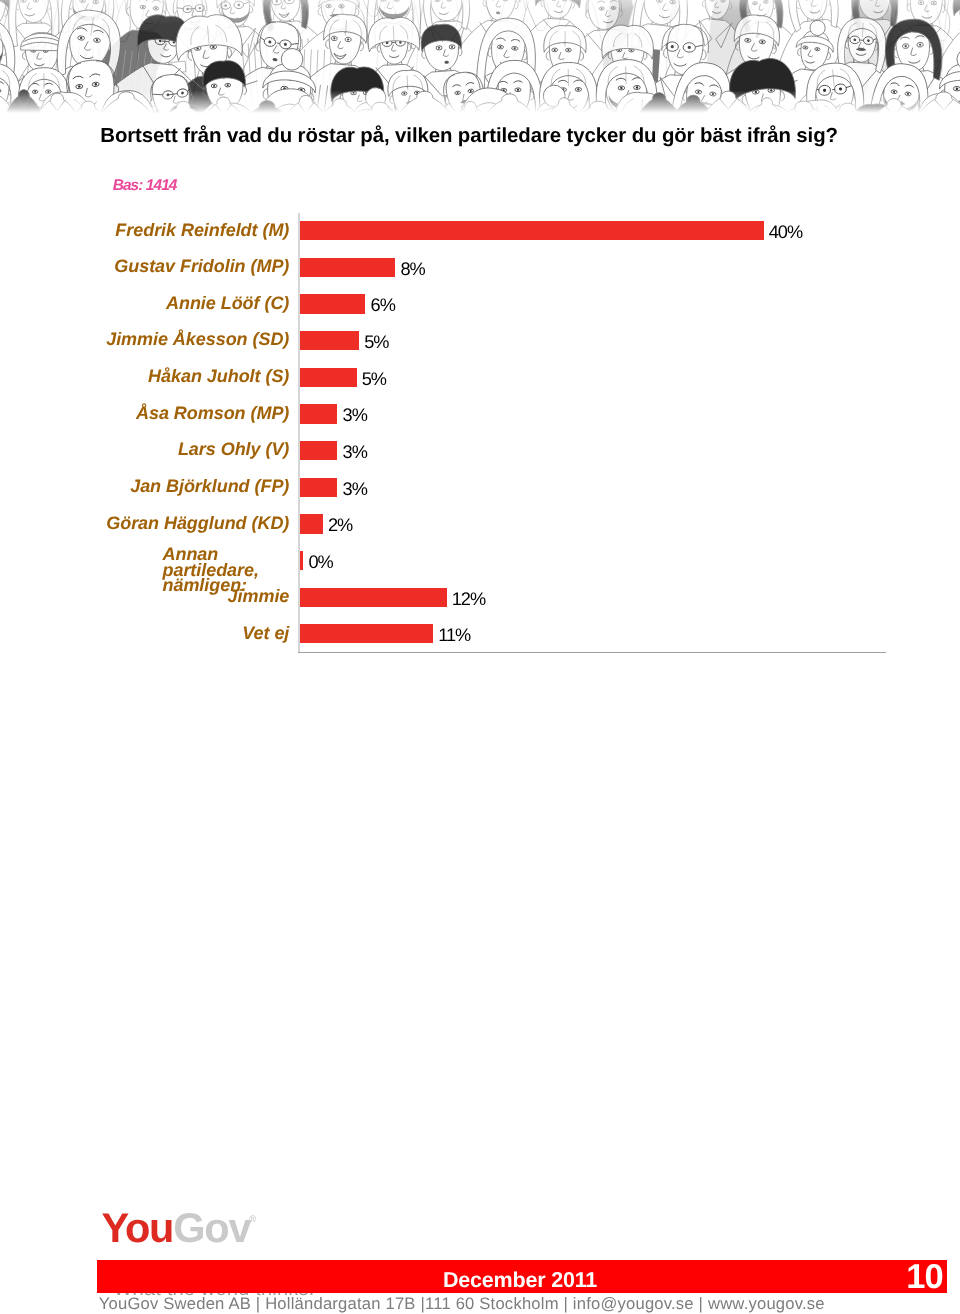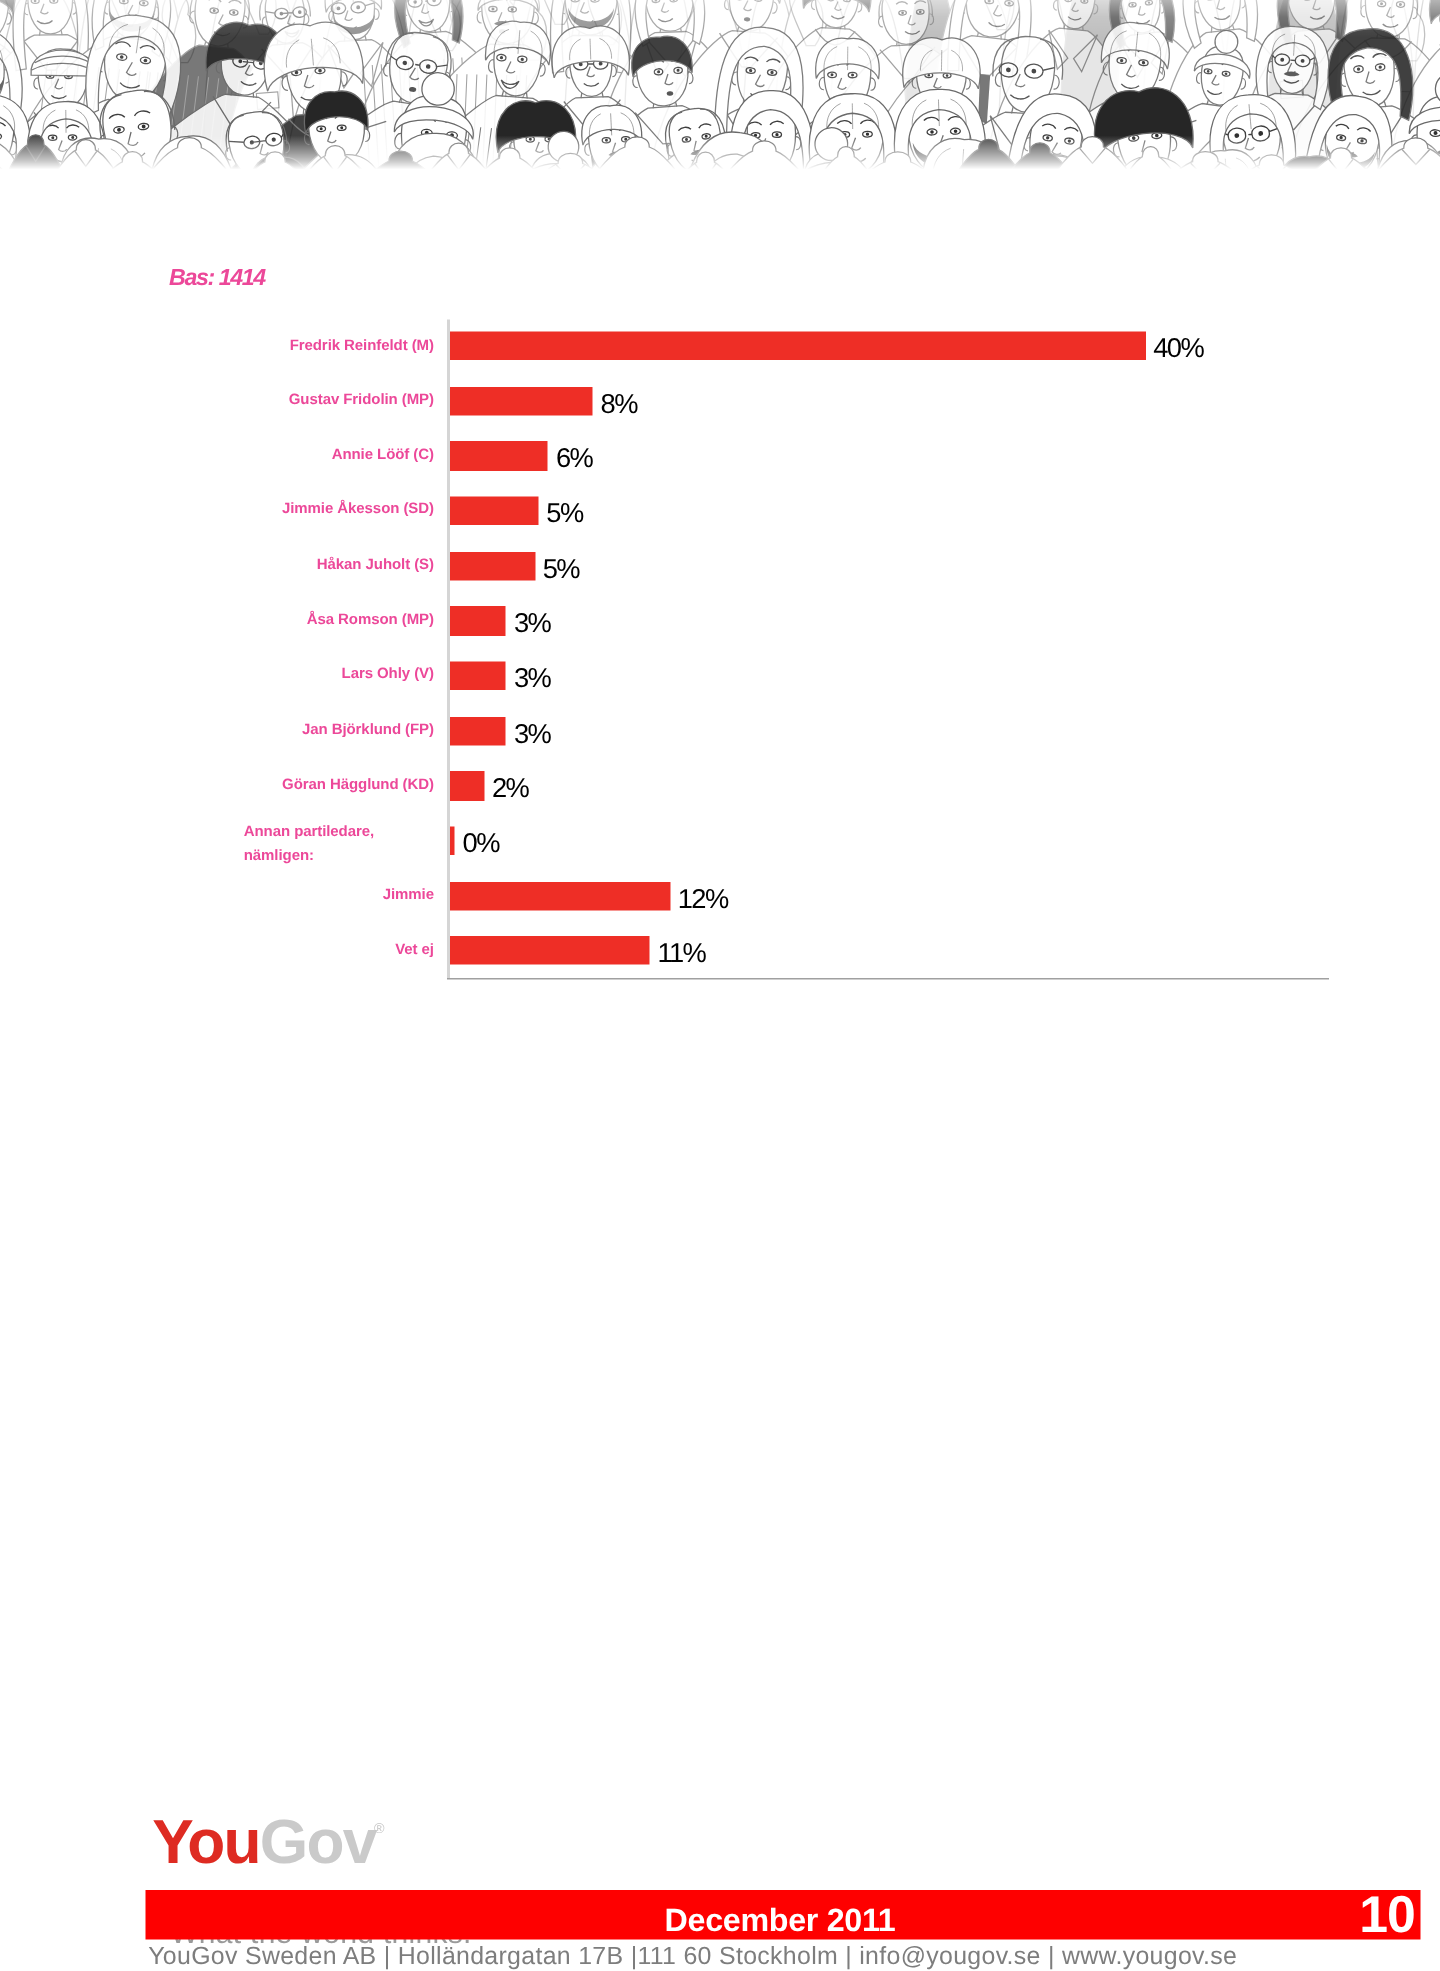--- a/index.html
+++ b/index.html
@@ -15,22 +15,22 @@
   #title{position:absolute;left:100.3px;top:123.6px;width:800px;
          font-size:20.4px;font-weight:bold;color:#010101;line-height:25px;
          letter-spacing:-0.1px;white-space:nowrap;}
   #base{position:absolute;left:112.7px;top:176.5px;
         font-size:15.5px;font-weight:bold;font-style:italic;color:#ec4899;letter-spacing:-0.95px;}
 
   #chart{position:absolute;left:0;top:0;width:960px;height:700px;}
   .axis-v{position:absolute;left:298px;top:212.5px;width:2px;height:439.5px;background:#D5D5D5;}
   .axis-h{position:absolute;left:298px;top:652px;width:588px;height:1px;background:#A0A0A0;}
   .cat{position:absolute;left:0;width:289.3px;text-align:right;
-       font-size:10px;font-weight:bold;color:#ec4899;line-height:15.6px;
-       letter-spacing:-0.05px;white-space:nowrap;}
+       font-size:18px;font-weight:bold;color:#a16207;line-height:15.6px;
+       letter-spacing:-0.05px;white-space:nowrap;font-style:italic;}
   .cat.wrap{white-space:normal;left:162.5px;width:136px;text-align:left;}
   .bar{position:absolute;left:300.0px;height:19.4px;background:#EE2E26;}
   .val{position:absolute;font-size:18.2px;font-weight:normal;color:#010101;line-height:21.2px;letter-spacing:-1.05px;}
 
   #logo{position:absolute;left:101.5px;top:1207.3px;white-space:nowrap;}
   .logo-text{font-size:41.5px;font-weight:bold;letter-spacing:-1.2px;line-height:41.5px;}
   .logo-you{color:#DE2B22;margin-top:48px;}
   .logo-gov{color:#CACACA;}
   .logo-tm{font-size:9.5px;font-weight:normal;color:#C6C6C6;vertical-align:20px;letter-spacing:0;margin-left:-1px;}
   #tagline{position:absolute;left:113.5px;top:1245.3px;font-size:20px;color:#9A9A9A;letter-spacing:0.19px;white-space:nowrap;margin-top:33px;}
@@ -1214,20 +1214,21 @@
             <path d="M838.3,111L847.7,121L857,111" fill="none" stroke="#6a6a6a" stroke-width="0.85"></path>
             <path d="M867.1,127C867.9,121.3 881.9,107.3 887,105.3C886.5,96.3 901.5,96.3 901,105.3C906.1,107.3 920,121.3 920.8,127Z" fill="#fff" stroke="#6a6a6a" stroke-width="0.85"></path>
             <path d="M885.9,106.3L894,116.3L902,106.3" fill="none" stroke="#6a6a6a" stroke-width="0.85"></path>
             <path d="M913.3,127C914.2,114.7 930.1,100.7 935.9,98.7C935.3,89.7 952.4,89.7 951.8,98.7C957.6,100.7 973.6,114.7 974.5,127Z" fill="#fff" stroke="#6a6a6a" stroke-width="0.85"></path>
             <path d="M934.7,99.7L943.9,109.7L953.1,99.7" fill="none" stroke="#6a6a6a" stroke-width="0.85"></path>
           </g>
         </g>
       </svg>
   </div>
 
+  <div id="title">Bortsett från vad du röstar på, vilken partiledare tycker du gör bäst ifrån sig?</div>
   <div id="base">Bas: 1414</div>
 
   <div id="chart">
     <div class="axis-v"></div>
     <div class="axis-h"></div>
   <div class="row">
     <div class="cat" style="top:222.5px">Fredrik Reinfeldt (M)</div>
     <div class="bar" style="top:221.0px;width:463.6px"></div>
     <div class="val" style="top:222.1px;left:768.8px">40%</div>
   </div>

